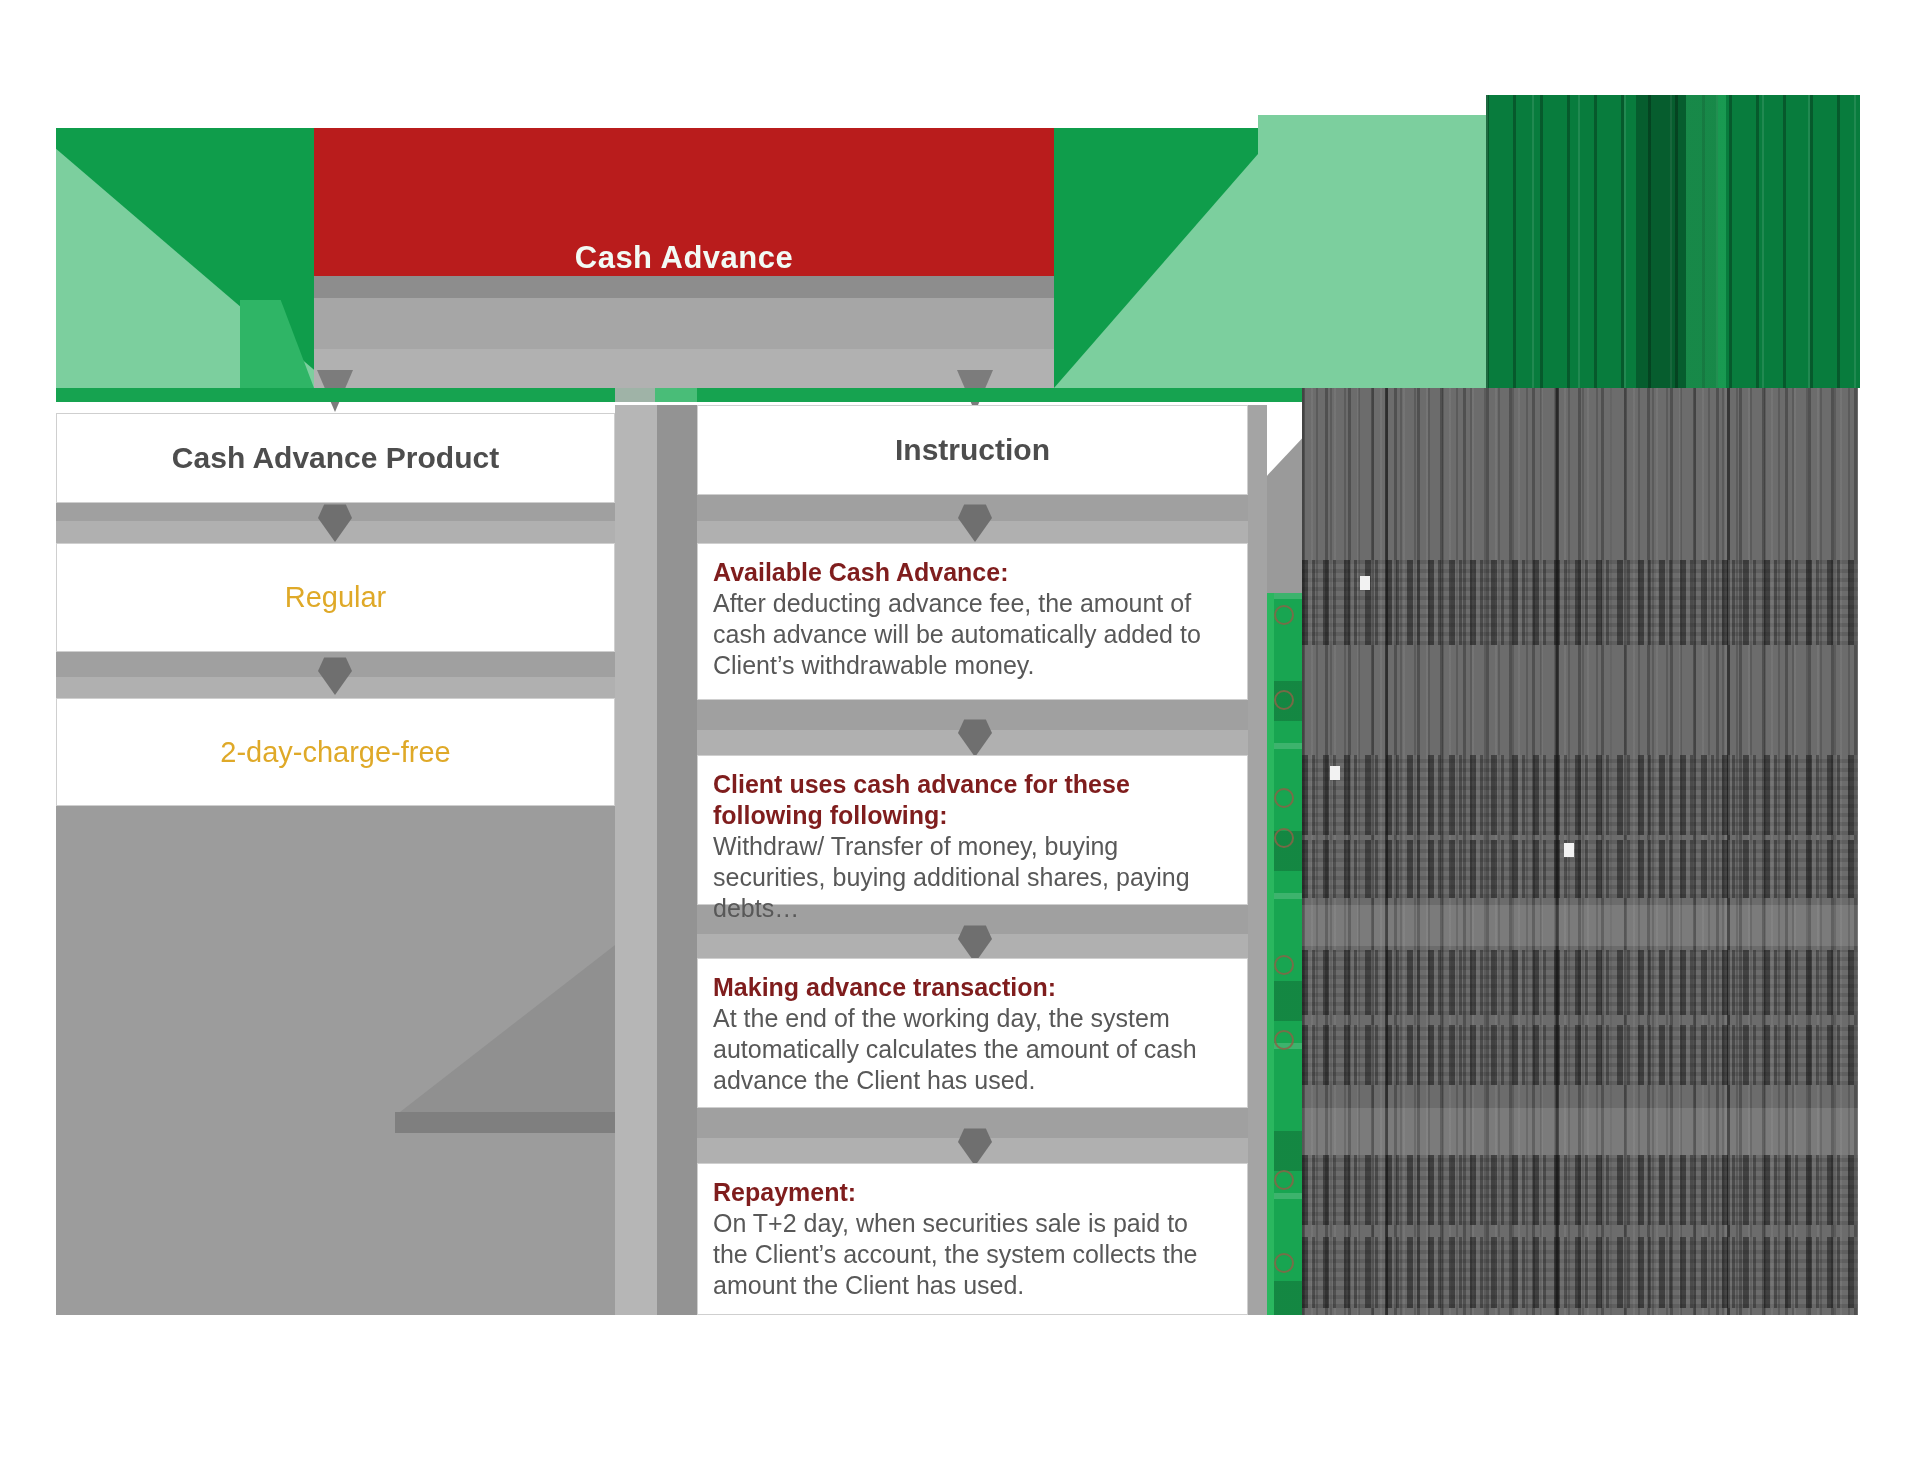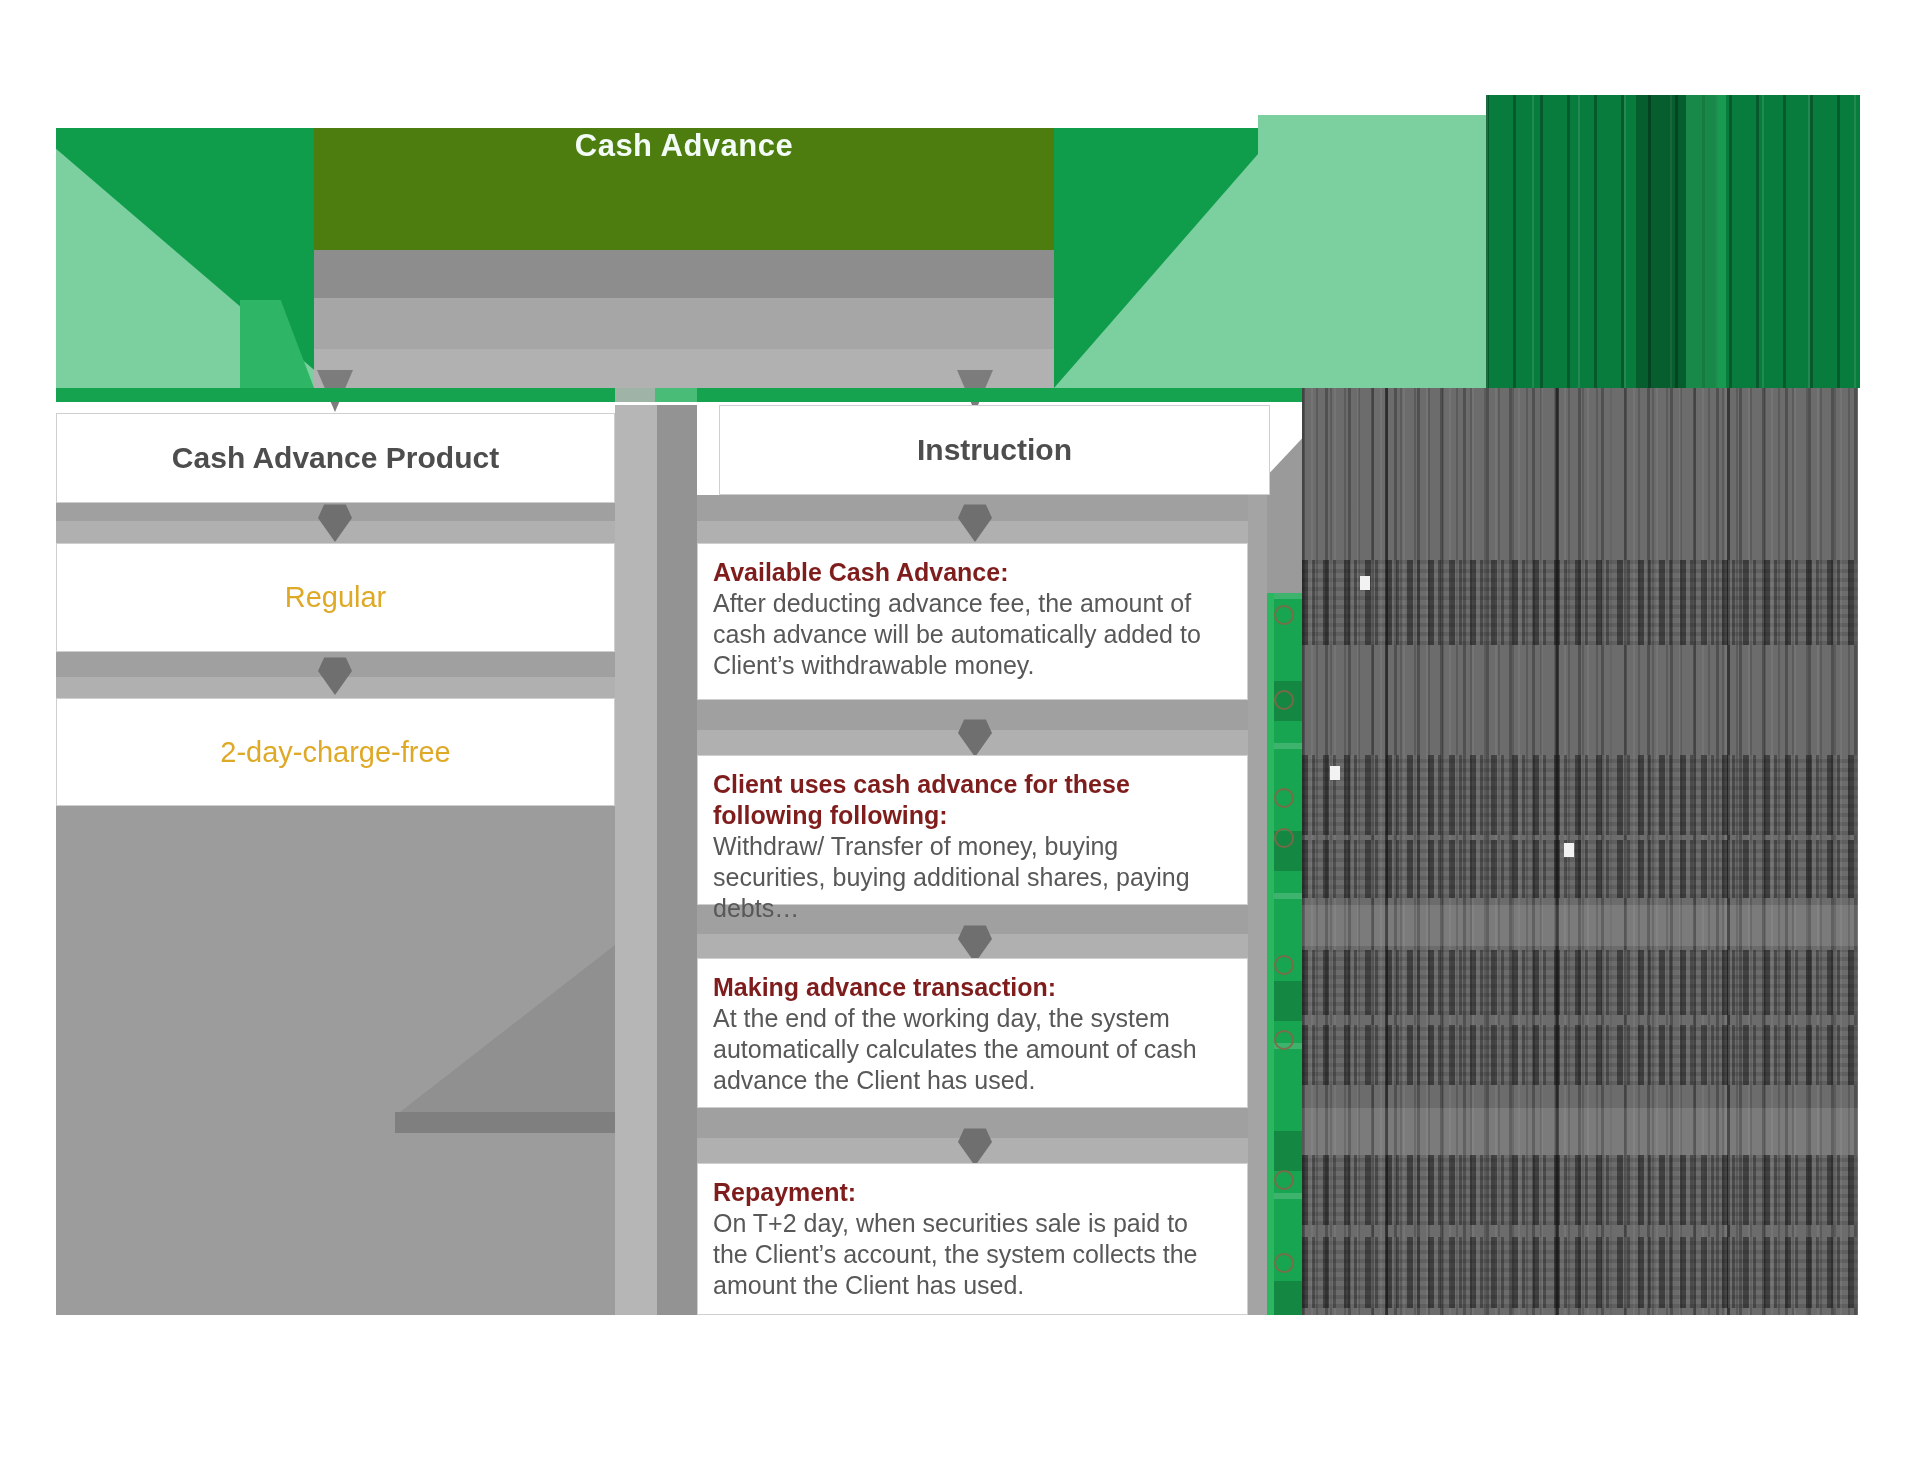--- a/index.html
+++ b/index.html
@@ -1,22 +1,22 @@
 <!DOCTYPE html>
 <html><head>
 <meta charset="utf-8">
 <style>
   html,body{margin:0;padding:0;background:#ffffff;}
   .stage{position:relative;width:1917px;height:1472px;background:#ffffff;overflow:hidden;
          font-family:"Liberation Sans",sans-serif;}
   .abs{position:absolute;}
 
   
-  .banner{left:314px;top:128px;width:740px;height:122px;background:#4d7c0f;
-          display:flex;align-items:flex-start;justify-content:center;}
+  .banner{left:314px;top:128px;width:740px;height:148px;background:#b91c1c;
+          display:flex;align-items:flex-end;justify-content:center;}
   .banner-title{color:#f2fbf5;font-size:31px;font-weight:bold;letter-spacing:.5px;}
   .tl-medium{left:56px;top:128px;width:258px;height:260px;background:#0f9d4b;}
   .tl-light{left:56px;top:128px;width:258px;height:260px;background:#7ccf9e;
             clip-path:polygon(0 8%,100% 93%,100% 100%,0 100%);}
   .tl-spark{left:240px;top:300px;width:74px;height:88px;background:#2fb566;
             clip-path:polygon(0 0,55% 0,100% 100%,0 100%);}
   .rt-light{left:1054px;top:128px;width:204px;height:260px;background:#7ccf9e;}
   .rt-medium{left:1054px;top:128px;width:204px;height:260px;background:#0f9d4b;
              clip-path:polygon(0 0,100% 0,100% 10%,0 100%);}
   .lg-block{left:1258px;top:115px;width:228px;height:273px;background:#7ccf9e;}
@@ -60,21 +60,21 @@
            clip-path:polygon(50% 100%,0 40%,18% 6%,82% 6%,100% 40%);}
   .dL1{left:318px;top:502px;} .dL2{left:318px;top:655px;}
   .dR1{left:958px;top:502px;} .dR2{left:958px;top:717px;}
   .dR3{left:958px;top:923px;} .dR4{left:958px;top:1126px;}
 
   
   .wbox{background:#ffffff;border:1px solid #cfcfcf;box-sizing:border-box;}
   .hdr{display:flex;align-items:center;justify-content:center;
        color:#4d4d4d;font-size:30px;font-weight:bold;}
   .hdrL{left:56px;top:405px;width:559px;height:90px;margin-top:8px;}
-  .hdrR{left:719px;top:405px;width:551px;height:90px;}
+  .hdrR{left:697px;top:405px;width:551px;height:90px;}
   .prod{display:flex;align-items:center;justify-content:center;
         color:#dfa928;font-size:29px;}
   .prod1{left:56px;top:543px;width:559px;height:109px;}
   .prod2{left:56px;top:698px;width:559px;height:108px;}
   .step{padding:13px 18px 0 15px;color:#585858;font-size:25px;line-height:31px;}
   .step .t{font-weight:bold;color:#7f1d1d;}
   .s1{left:697px;top:543px;width:551px;height:157px;}
   .s2{left:697px;top:755px;width:551px;height:150px;}
   .s3{left:697px;top:958px;width:551px;height:150px;}
   .s4{left:697px;top:1163px;width:551px;height:152px;}

